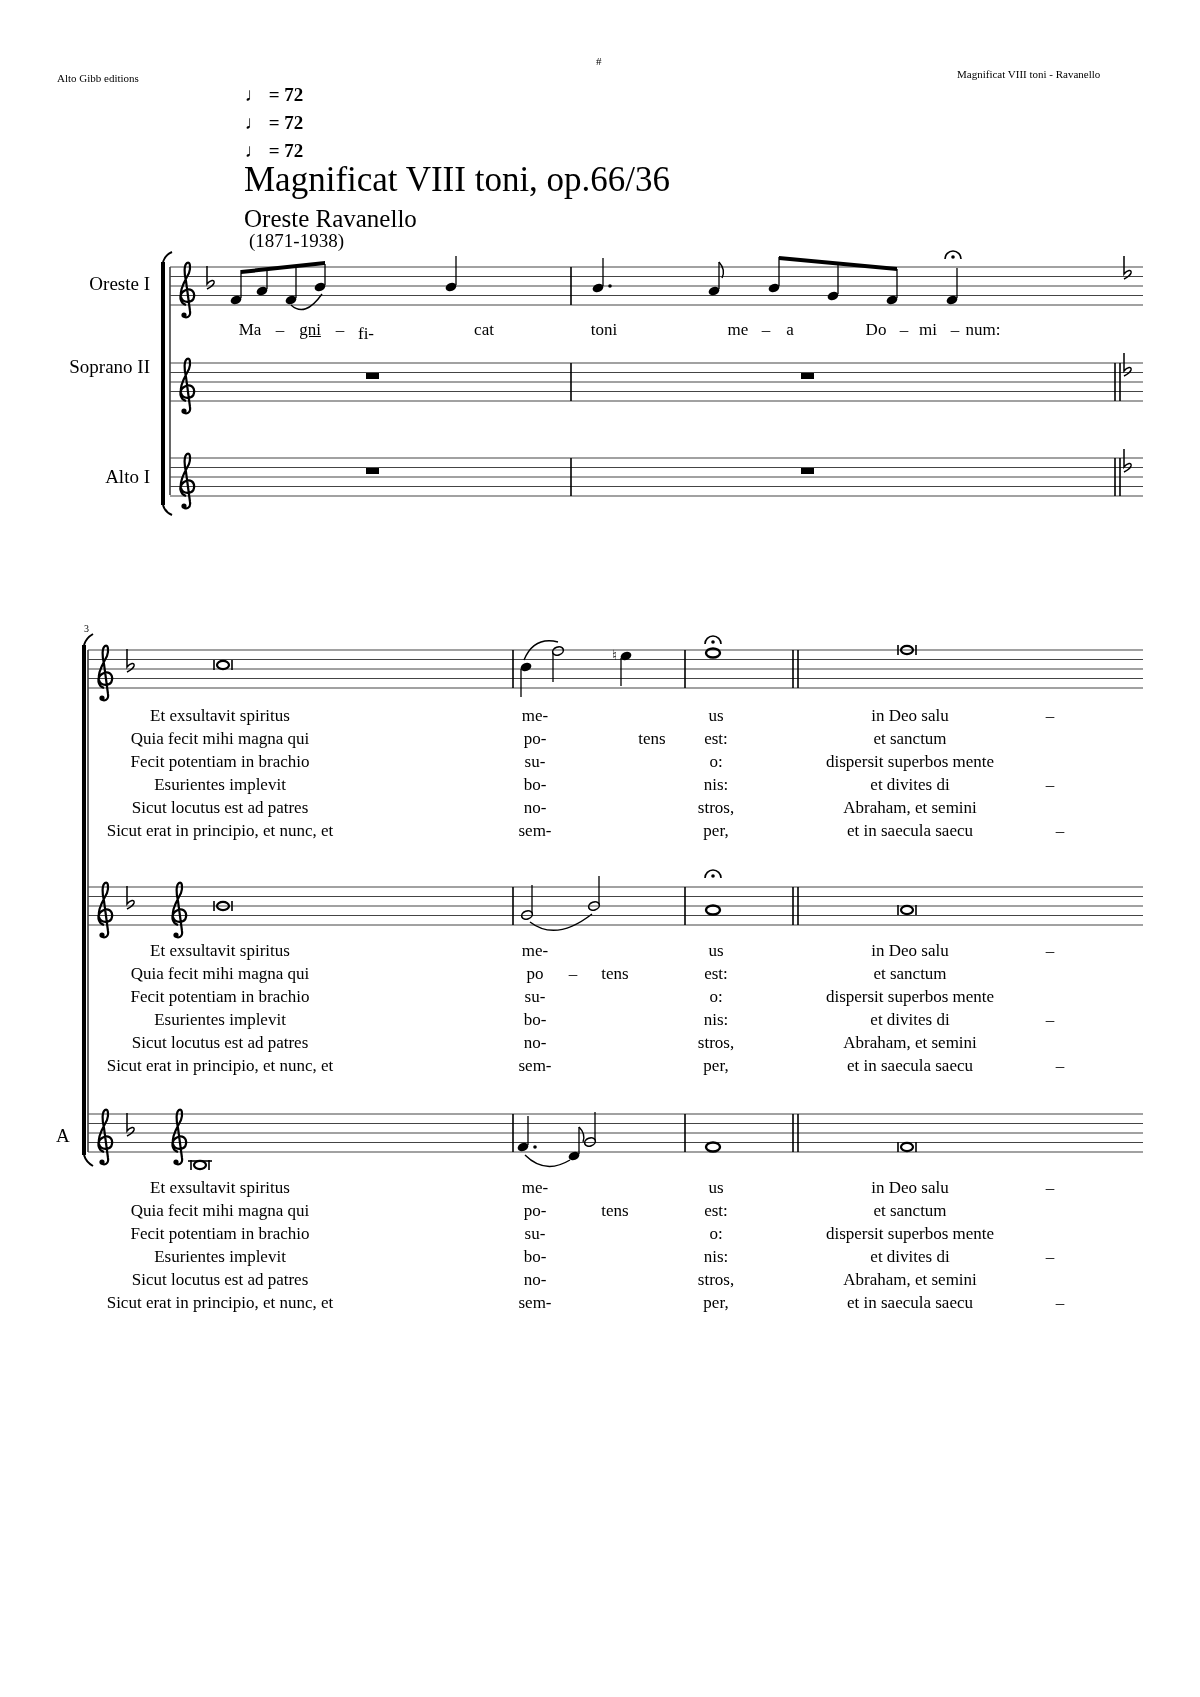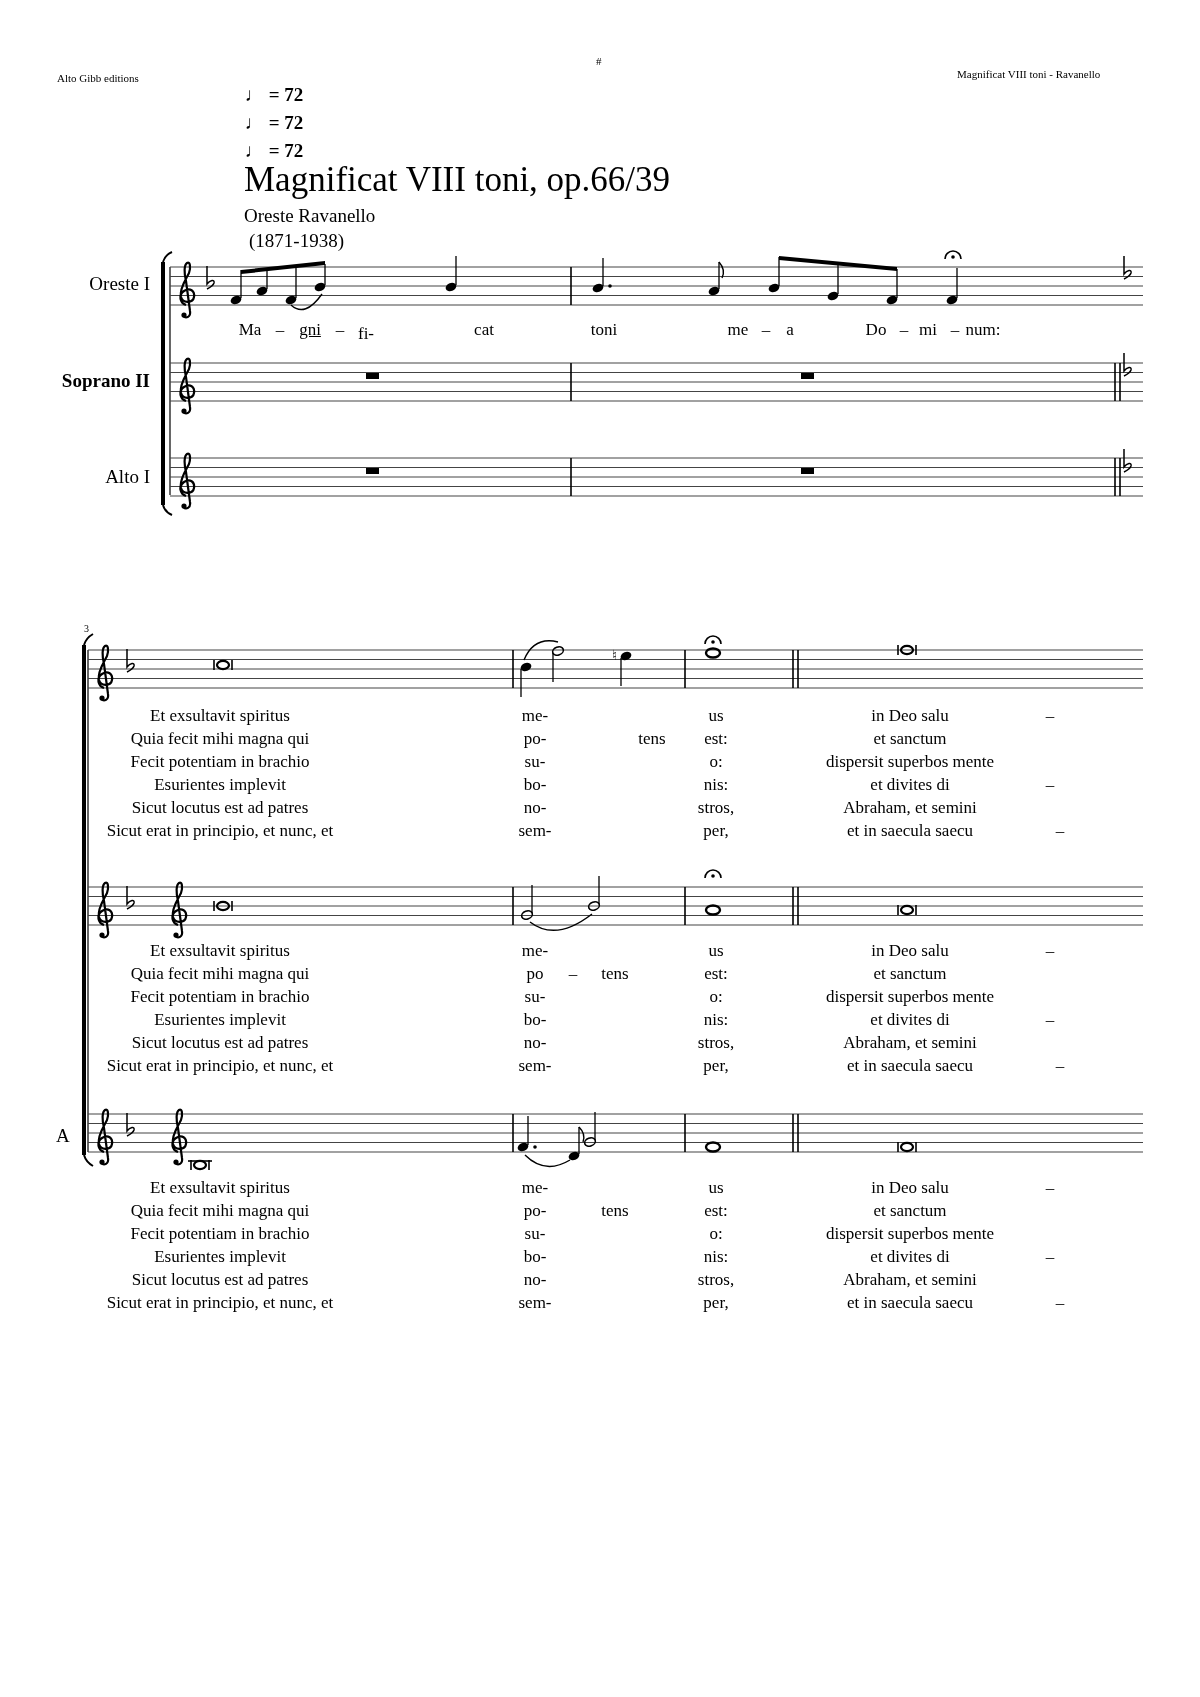--- a/index.html
+++ b/index.html
@@ -2,21 +2,21 @@
 <html><head>
 <meta charset="utf-8">
 <style>
   html, body { margin:0; padding:0; background:#ffffff; }
   body { width:1200px; height:1697px; position:relative; overflow:hidden;
          font-family:"Liberation Serif","DejaVu Serif",serif; color:#000; }
   .abs { position:absolute; white-space:nowrap; }
   .hdr-small { font-size:11px; }
   .tempo { font-size:19px; font-weight:bold; }
   .title { font-size:35px; }
-  .composer { font-size:19px; }
+  .composer { font-size:25px; }
   .dates { font-size:19px; }
   .partname { font-size:19px; text-align:right; width:110px; }
   .lyric-c { font-size:17px; transform:translateX(-50%); }
   .measno { font-size:10px; }
   svg.score { position:absolute; left:0; top:0; overflow:visible; }
   .staffline { stroke:#444; stroke-width:1.1; }
   .bar { stroke:#000; stroke-width:1.6; }
 </style>
 </head>
 <body>
@@ -28,26 +28,26 @@
 <div class="abs tempo" style="left:245px;top:84px;">
   <span>♩</span> <span>= 72</span>
 </div>
 <div class="abs tempo" style="left:245px;top:112px;">
   <span>♩</span> <span>= 72</span>
 </div>
 <div class="abs tempo" style="left:245px;top:140px;">
   <span>♩</span> <span>= 72</span>
 </div>
 
-<div class="abs title" style="left:244px;top:160px;">Magnificat VIII toni, op.66/39</div>
+<div class="abs title" style="left:244px;top:160px;">Magnificat VIII toni, op.66/36</div>
 <div class="abs composer" style="left:244px;top:205px;">Oreste Ravanello</div>
 <div class="abs dates" style="left:249px;top:230px;">(1871-1938)</div>
 
 <div class="abs partname" style="left:40px;top:273px;">Oreste I</div>
-<div class="abs partname" style="left:40px;top:370px;font-weight:bold;">Soprano II</div>
+<div class="abs partname" style="left:40px;top:356px;">Soprano II</div>
 <div class="abs partname" style="left:40px;top:466px;">Alto I</div>
 
 <svg class="score" width="1200" height="1697">
   <defs>
     <g id="gclef">
       <path d="M0,18 C-6,16 -8,8 -2,4 C4,0 9,4 8,10 C7,16 -3,17 -5,10 C-7,2 0,-8 3,-14 C5,-20 4,-26 1,-24 C-2,-22 -2,-14 0,-6 L4,24 C5,30 0,32 -3,29" fill="none" stroke="#000" stroke-width="2.2"></path>
       <circle cx="-2" cy="28" r="2.6" fill="#000"></circle>
     </g>
     <g id="flat">
       <path d="M0,-14 L0,4 C3,0 8,-1 7,3 C6,6 2,8 0,9" fill="none" stroke="#000" stroke-width="1.5"></path>

